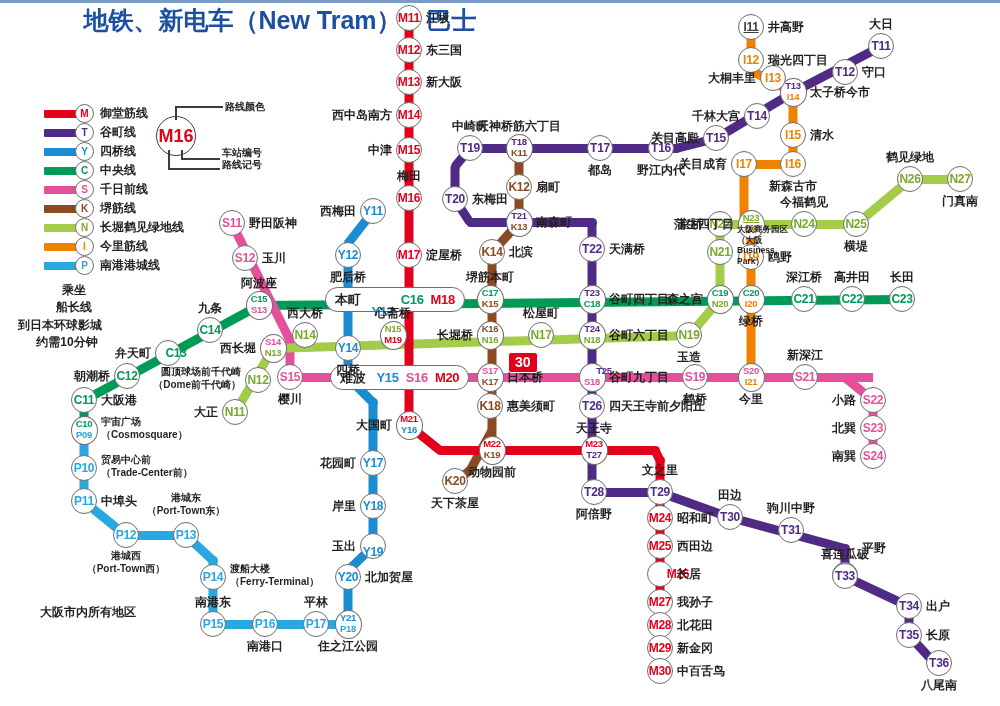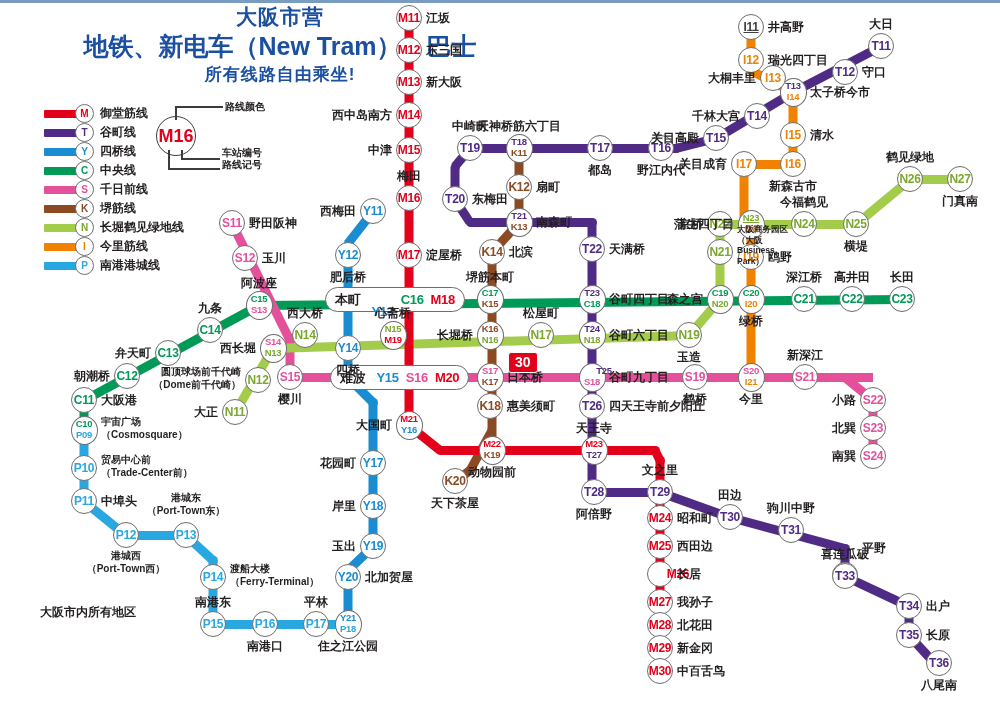--- a/index.html
+++ b/index.html
@@ -83,23 +83,21 @@
     border:1.5px solid #ffffff;
   }
 </style>
 </head>
 <body>
 
 <div id="map">
   <div id="topborder"></div>
 
   <div class="title-wrap">
-    <div class="t1">大阪市营</div>
     <div class="t2">地铁、新电车（New Tram）、巴士</div>
-    <div class="t3">所有线路自由乘坐!</div>
   </div>
 
   <div class="legend" id="legend">
       <div class="lrow">
         <div class="lbar" style="background:#e3001b"></div>
         <div class="lcirc" style="color:#e3001b">M</div>
         <div class="ltxt">御堂筋线</div>
       </div>
       <div class="lrow">
         <div class="lbar" style="background:#502b85"></div>
@@ -149,20 +147,26 @@
     <div class="kline" style="left:25px;top:8px;width:48px;height:1.5px;"></div>
     <div class="keylbl" style="left:75px;top:2px;">路线颜色</div>
     <div class="kline" style="left:31px;top:52px;width:1.5px;height:9px;"></div>
     <div class="kline" style="left:31px;top:60px;width:39px;height:1.5px;"></div>
     <div class="keylbl" style="left:72px;top:48px;">车站编号</div>
     <div class="kline" style="left:18px;top:52px;width:1.5px;height:19px;"></div>
     <div class="kline" style="left:18px;top:70px;width:52px;height:1.5px;"></div>
     <div class="keylbl" style="left:72px;top:60px;">路线记号</div>
   </div>
 
+  <div class="note" style="left:46px;top:282px;text-align:center;">
+    <div>乘坐</div>
+    <div>船长线</div>
+    <div style="margin-left:-28px;">到日本环球影城</div>
+    <div style="margin-left:-14px;">约需10分钟</div>
+  </div>
   <div class="note" style="left:40px;top:604px;">大阪市内所有地区</div>
 
   <div id="tracks">
       <div class="seg" style="left: 409px; top: 13.5px; width: 407px; height: 9px; background: rgb(227, 0, 27); transform: rotate(90deg); z-index: 6;"></div>
       <div class="seg" style="left: 409px; top: 420.5px; width: 39.8246px; height: 9px; background: rgb(227, 0, 27); transform: rotate(38.8845deg); z-index: 6;"></div>
       <div class="seg" style="left: 440px; top: 445.5px; width: 154px; height: 9px; background: rgb(227, 0, 27); transform: rotate(0deg); z-index: 6;"></div>
       <div class="seg" style="left: 435.5px; top: 445.5px; width: 9px; height: 9px; border-radius: 50%; background: rgb(227, 0, 27); z-index: 6;"></div>
       <div class="seg" style="left: 594px; top: 445.5px; width: 61px; height: 9px; background: rgb(227, 0, 27); transform: rotate(0deg); z-index: 6;"></div>
       <div class="seg" style="left: 655px; top: 445.5px; width: 11.1803px; height: 9px; background: rgb(227, 0, 27); transform: rotate(63.4349deg); z-index: 6;"></div>
       <div class="seg" style="left: 660px; top: 455.5px; width: 211px; height: 9px; background: rgb(227, 0, 27); transform: rotate(90deg); z-index: 6;"></div>
@@ -568,21 +572,21 @@
       </div>
       <div class="nm r" style="right: 644px; top: 456px;">
         <div>花园町</div>
       </div>
       <div class="st single" style="left: 360px; top: 493px;">
         <span class="code" style="color: rgb(26, 140, 210);">Y18</span>
       </div>
       <div class="nm r" style="right: 644px; top: 499px;">
         <div>岸里</div>
       </div>
-      <div class="st single" style="left: 360px; top: 533px;">
+      <div class="st single" style="left: 360px; top: 533px; justify-content: flex-end;">
         <span class="code" style="color: rgb(26, 140, 210);">Y19</span>
       </div>
       <div class="nm r" style="right: 644px; top: 539px;">
         <div>玉出</div>
       </div>
       <div class="st single" style="left: 335px; top: 564px;">
         <span class="code" style="color: rgb(26, 140, 210);">Y20</span>
       </div>
       <div class="nm" style="left: 365px; top: 570px;">
         <div>北加贺屋</div>
@@ -608,21 +612,21 @@
         <div>宇宙广场</div>
         <div>（Cosmosquare）</div>
       </div>
       <div class="st single" style="left: 114px; top: 363px;">
         <span class="code" style="color: rgb(0, 154, 87);">C12</span>
       </div>
       <div class="nm r" style="right: 890px; top: 369px;">
         <div>朝潮桥</div>
       </div>
       <div class="st single" style="left: 155px; top: 340px;">
-        <span class="code" style="color: rgb(0, 154, 87);">C13</span>
+        <span class="code" style="color: rgb(0, 154, 87); padding-left: 16px;">C13</span>
       </div>
       <div class="nm r" style="right: 849px; top: 346px;">
         <div>弁天町</div>
       </div>
       <div class="st single" style="left: 197px; top: 317px;">
         <span class="code" style="color: rgb(0, 154, 87);">C14</span>
       </div>
       <div class="nm c" style="left: 150px; width: 120px; top: 301px;">
         <div>九条</div>
       </div>

